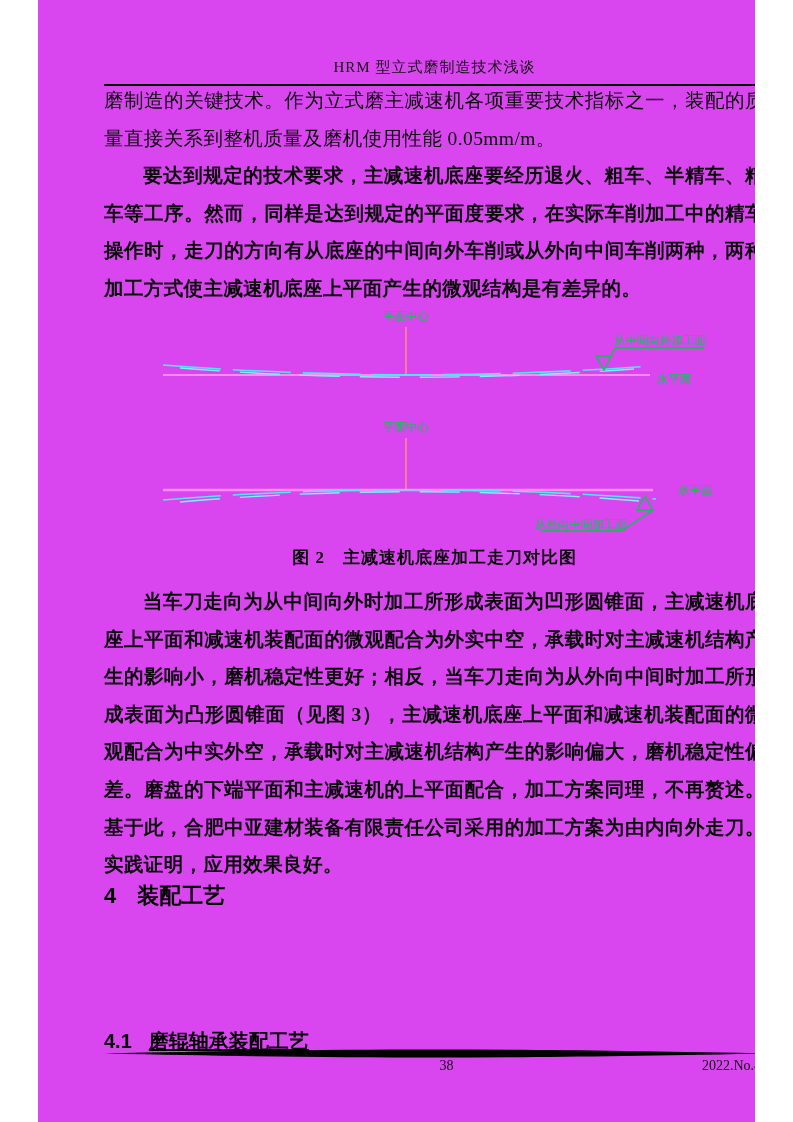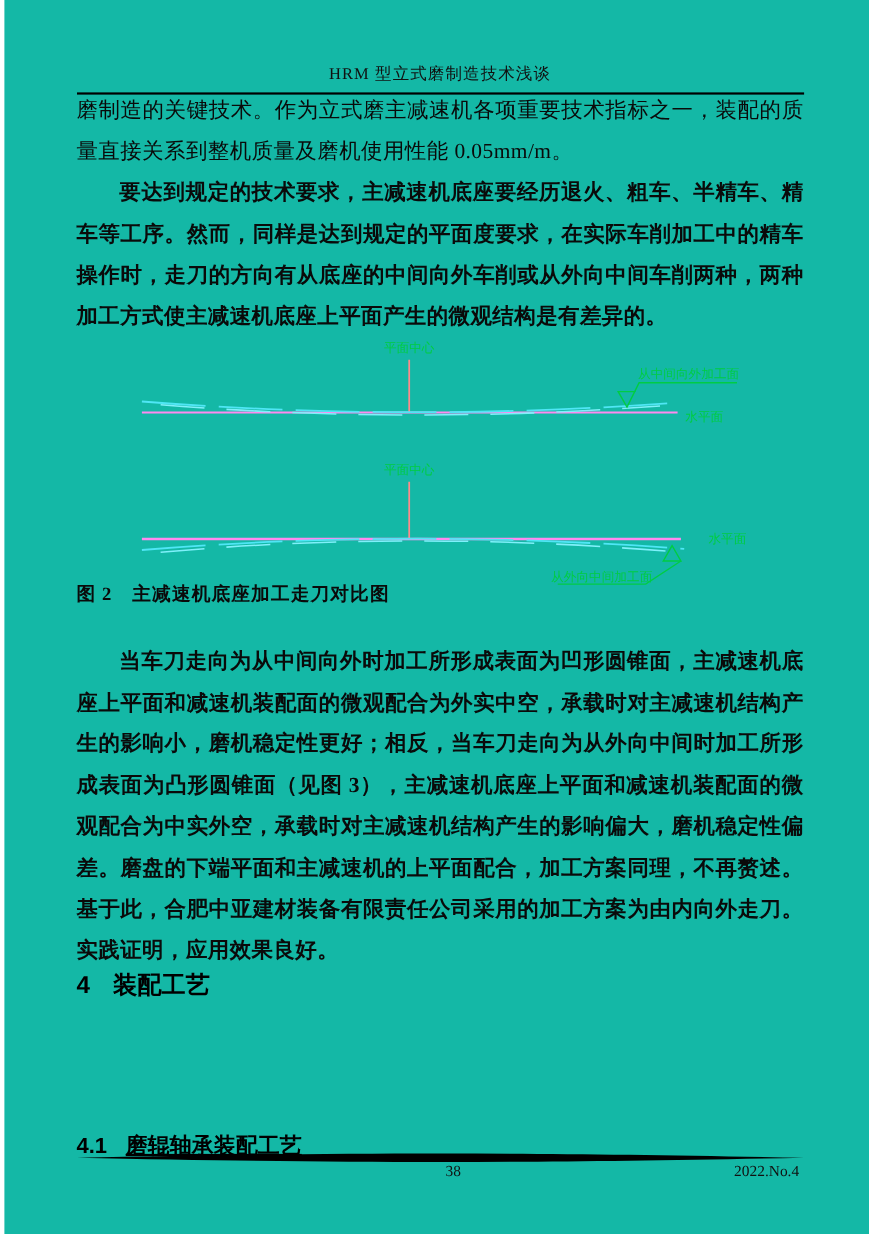--- a/index.html
+++ b/index.html
@@ -1,22 +1,22 @@
 <!DOCTYPE html>
 <html><head>
 <meta charset="utf-8">
 <style>
   * { margin: 0; padding: 0; box-sizing: border-box; }
   html, body { background: #ffffff; }
   .page {
     position: relative;
-    width: 786px;
+    width: 717px;
     height: 1122px;
     margin: 0 auto;
-    background: #14b8a6;
+    background: #d946ef;
     font-family: "Liberation Serif", "DejaVu Serif", serif;
     color: #000000;
     overflow: hidden;
   }
   
   .running-head {
     position: absolute;
     top: 58px; left: 66px; width: 661px;
     text-align: center;
     font-size: 15px;
@@ -42,22 +42,22 @@
   .blk2 { top: 583px; }
   .blk3 { top: 878px; }
   p.indent { text-indent: 2em; font-weight: bold; }
   
   .figure-wrap {
     position: absolute;
     top: 300px; left: 66px; width: 661px; height: 242px;
   }
   .fig-caption {
     position: absolute;
-    top: 528px; left: 66px; width: 661px;
-    text-align: left;
+    top: 546px; left: 66px; width: 661px;
+    text-align: center;
     font-size: 17px;
     font-weight: 600;
     letter-spacing: 1px;
     color: #0a0a0a;
   }
   
   .heading {
     position: absolute;
     left: 66px;
     font-family: "Liberation Sans", "DejaVu Sans", sans-serif;

